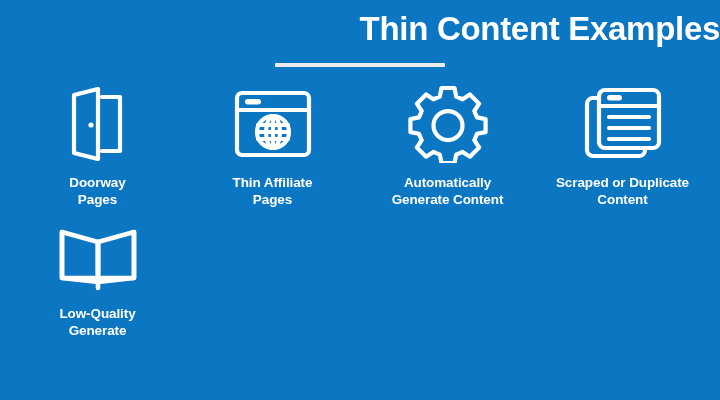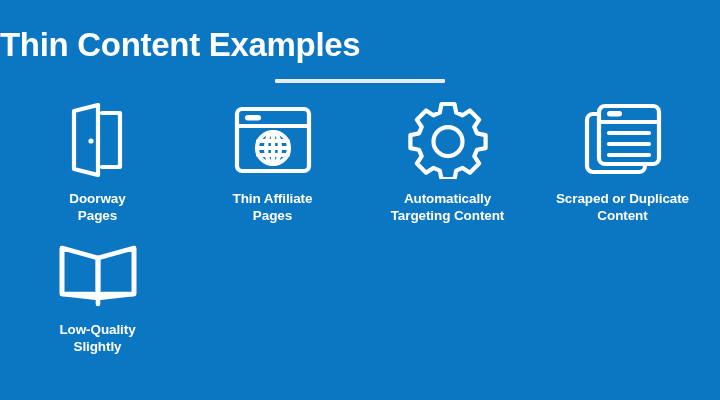--- a/index.html
+++ b/index.html
@@ -20,22 +20,22 @@
     background: #0b76c2;
     box-sizing: border-box;
     display: flex;
     flex-direction: column;
     align-items: center;
   }
 
   
   .header {
     width: 100%;
-    text-align: left;
-    padding-top: 25px;
+    text-align: right;
+    padding-top: 9px;
   }
   .title {
     color: #ffffff;
     font-size: 33px;
     font-weight: bold;
     letter-spacing: -0.3px;
     line-height: 40px;
     margin: 0;
     font-family: "Liberation Sans", sans-serif;
   }
@@ -133,21 +133,21 @@
     </div>
 
     <div class="cell">
       <div class="icon-wrap">
         <svg width="80" height="78" viewBox="0 0 80 78" fill="none" stroke="#ffffff" stroke-width="4.2" stroke-linejoin="round" stroke-linecap="round">
           <path d="M33.5 3 L46.5 3 L48.2 11.6 L54.6 14.3 L61.9 9.5 L71.1 18.7 L66.3 26 L69 32.4 L77.6 34.1 L77.6 47.1 L69 48.8 L66.3 55.2 L71.1 62.5 L61.9 71.7 L54.6 66.9 L48.2 69.6 L46.5 78.2 L33.5 78.2 L31.8 69.6 L25.4 66.9 L18.1 71.7 L8.9 62.5 L13.7 55.2 L11 48.8 L2.4 47.1 L2.4 34.1 L11 32.4 L13.7 26 L8.9 18.7 L18.1 9.5 L25.4 14.3 L31.8 11.6 Z"></path>
           <circle cx="40" cy="40.6" r="14.5"></circle>
         </svg>
       </div>
       <div class="label">Automatically
-Targeting Content</div>
+Generate Content</div>
     </div>
 
     <div class="cell">
       <div class="icon-wrap">
         <svg width="82" height="76" viewBox="0 0 82 76" fill="none" stroke="#ffffff" stroke-width="4.2" stroke-linejoin="round" stroke-linecap="round">
 
           <rect x="5" y="12" width="58" height="58" rx="6" fill="#0b76c2"></rect>
 
           <rect x="17" y="4" width="60" height="58" rx="6" fill="#0b76c2"></rect>
           <line x1="17" y1="20" x2="77" y2="20"></line>
@@ -171,17 +171,17 @@
           <path d="M78 14 L78 60 L46 60"></path>
 
           <path d="M6 14 L42 24 L42 64 L6 60 Z"></path>
 
           <path d="M78 14 L42 24 L42 64 L78 60 Z"></path>
 
           <line x1="42" y1="24" x2="42" y2="70"></line>
         </svg>
       </div>
       <div class="label">Low-Quality
-Slightly</div>
+Generate</div>
     </div>
 
   </div>
 </div>
 
 </body></html>

